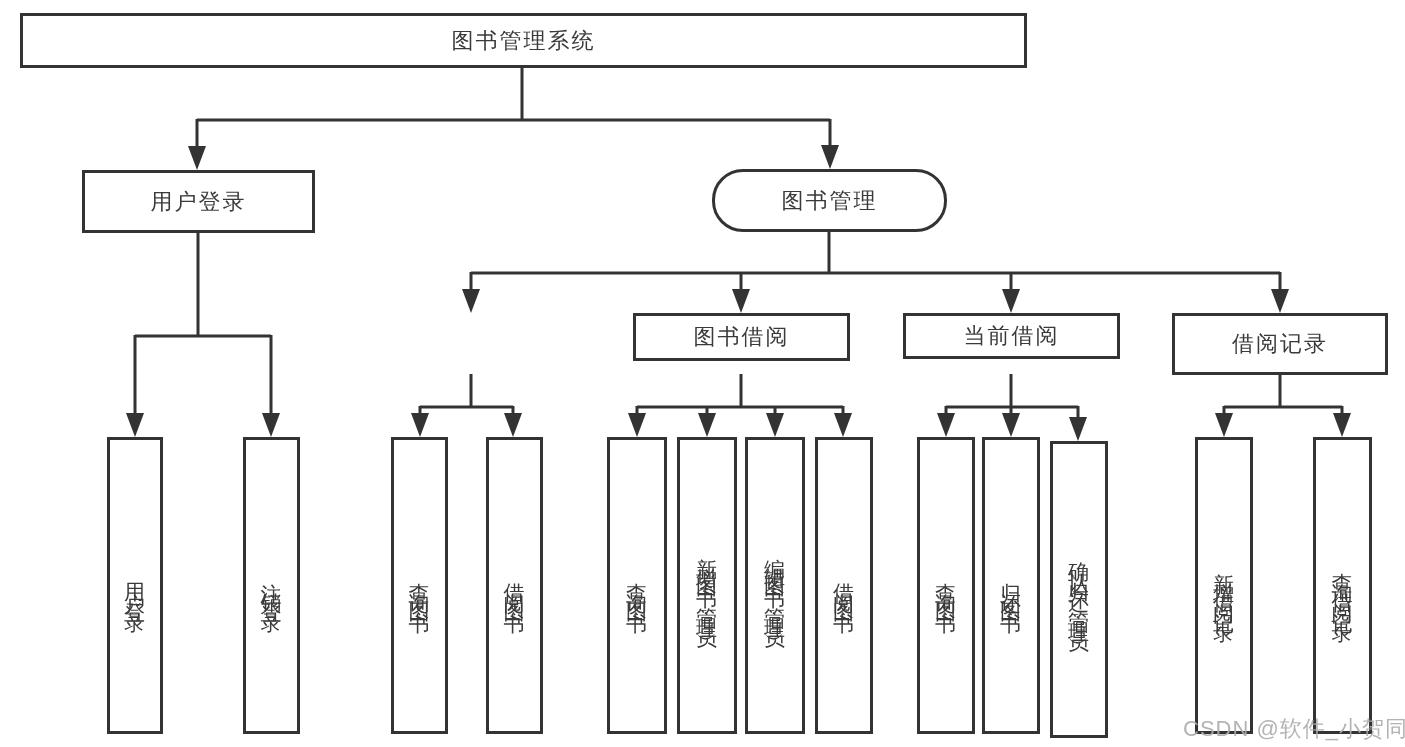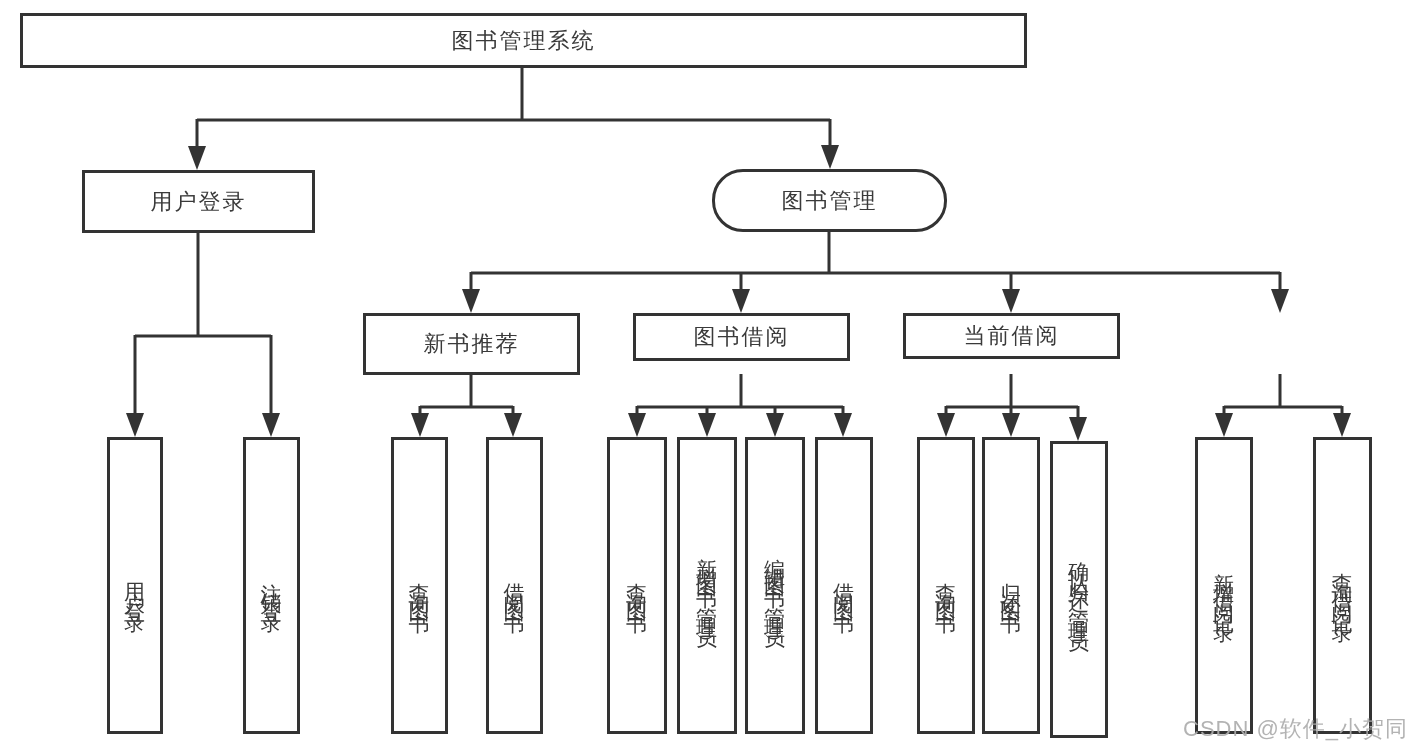--- a/index.html
+++ b/index.html
@@ -123,28 +123,28 @@
     <span>图书管理系统</span>
   </div>
 
   <div class="node h-node" style="left:82px; top:170px; width:233px; height:63px;">
     <span>用户登录</span>
   </div>
   <div class="node h-node" style="left:712px; top:169px; width:235px; height:63px;border-radius:31px;">
     <span>图书管理</span>
   </div>
 
-  <div class="node h-node" style="left:363px; top:313px; width:217px; height:62px;">
-    <span>新书推荐</span>
-  </div>
   <div class="node h-node" style="left:633px; top:313px; width:217px; height:48px;">
     <span>图书借阅</span>
   </div>
   <div class="node h-node" style="left:903px; top:313px; width:217px; height:46px;">
     <span>当前借阅</span>
+  </div>
+  <div class="node h-node" style="left:1172px; top:313px; width:216px; height:62px;">
+    <span>借阅记录</span>
   </div>
 
   <div class="node v-node" style="left:107px; top:437px; width:56px; height:297px;">
     <span class="vtext">用户登录</span>
   </div>
   <div class="node v-node" style="left:243px; top:437px; width:57px; height:297px;">
     <span class="vtext">注销登录</span>
   </div>
 
   <div class="node v-node" style="left:391px; top:437px; width:57px; height:297px;">

